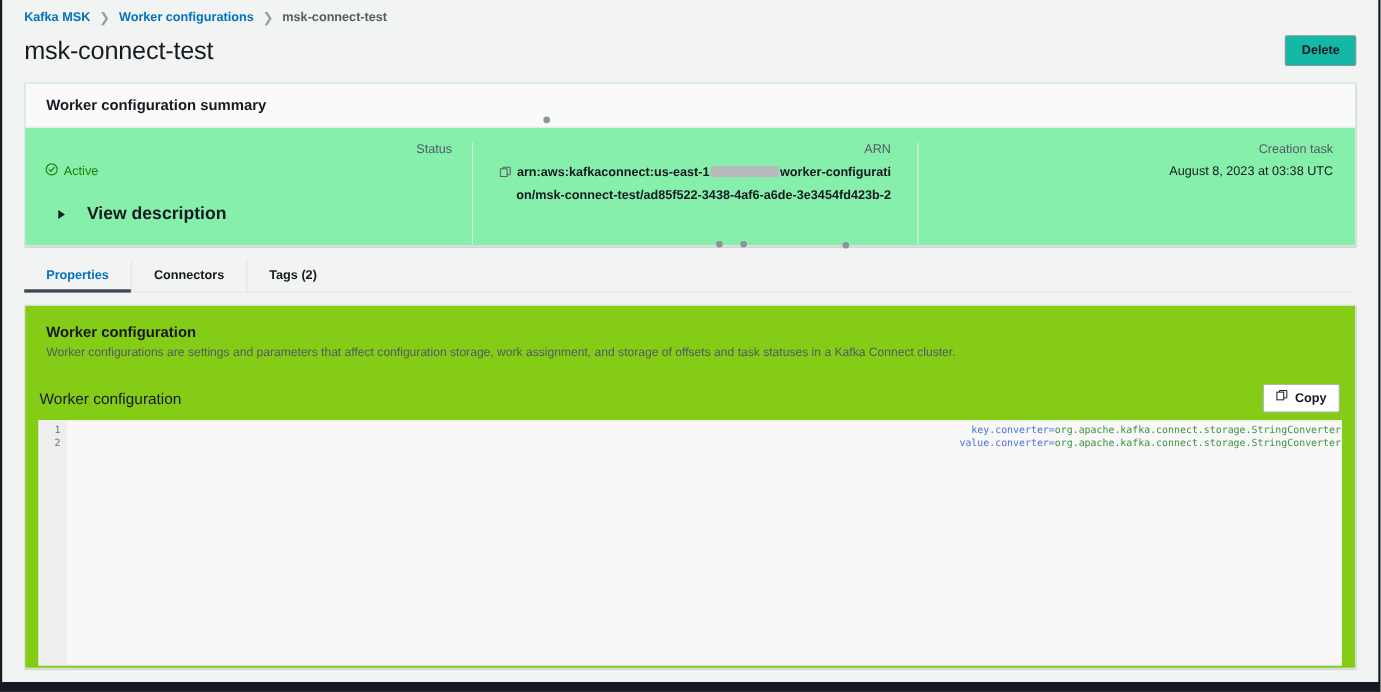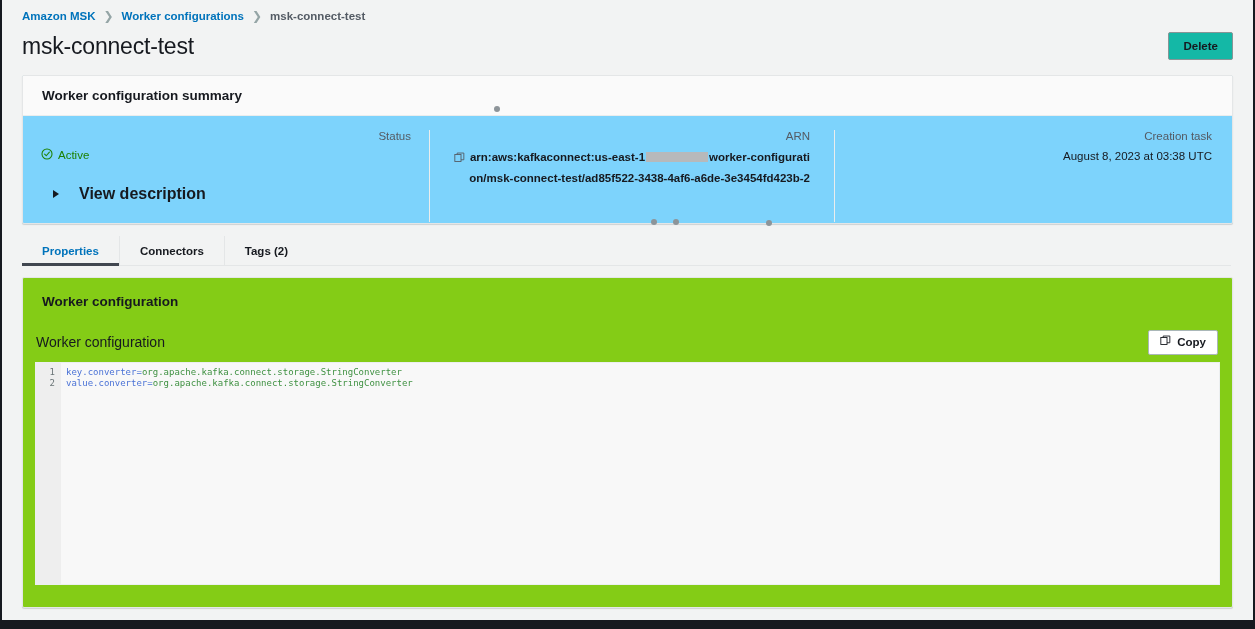--- a/index.html
+++ b/index.html
@@ -71,21 +71,21 @@
     font-family: "Liberation Sans", sans-serif;
     padding: 5px 14px;
     cursor: pointer;
     line-height: 16px;
     white-space: nowrap;
   }
 
   
   .card {
     position: absolute;
-    background: #7dd3fc;
+    background: #86efac;
     border: 1px solid #e4e6e7;
     box-shadow: 0 1px 1px 0 rgba(0,28,36,0.15);
     border-radius: 2px;
   }
   #summary-card {
     left: 22px;
     top: 75px;
     width: 1209px;
     height: 147px;
   }
@@ -291,20 +291,21 @@
   .gutter-num {
     font-family: "DejaVu Sans Mono", monospace;
     font-size: 9px;
     line-height: 11px;
     color: #6b7578;
   }
   .code {
     flex: 1;
     padding: 4px 0 0 5px;
     overflow: hidden;
+    text-align: right;
   }
   .code-line {
     font-family: "DejaVu Sans Mono", monospace;
     font-size: 9px;
     line-height: 11px;
     white-space: pre;
   }
   .tok-key { color: #4a72d6; }
   .tok-eq { color: #4a72d6; }
   .tok-val { color: #3f9142; }
@@ -336,21 +337,21 @@
     position: absolute;
     right: 0; top: 0;
     width: 2px; height: 620px;
     background: #16191f;
   }
 </style>
 </head>
 <body>
 
 <div class="breadcrumb">
-  <a class="crumb-link">Amazon MSK</a>
+  <a class="crumb-link">Kafka MSK</a>
   <span class="crumb-sep">❯</span>
   <a class="crumb-link">Worker configurations</a>
   <span class="crumb-sep">❯</span>
   <span class="crumb-current">msk-connect-test</span>
 </div>
 
 <div class="page-header">
   <div class="page-title">msk-connect-test</div>
   <button class="btn">Delete</button>
 </div>
@@ -407,20 +408,21 @@
 
 <div class="tabs">
   <div class="tab active">Properties</div>
   <div class="tab">Connectors</div>
   <div class="tab">Tags (2)</div>
 </div>
 
 <div class="card" id="content-card">
   <div class="section-head">
     <div class="section-title">Worker configuration</div>
+    <div class="section-desc">Worker configurations are settings and parameters that affect configuration storage, work assignment, and storage of offsets and task statuses in a Kafka Connect cluster.</div>
   </div>
 
   <div class="editor-wrap">
     <div class="editor-bar">
       <span class="editor-label">Worker configuration</span>
       <button class="btn-copy">
         <span>
           <svg width="11" height="11" viewBox="0 0 16 16">
             <rect x="1.2" y="3.6" width="9" height="10.2" fill="none" stroke="#16191f" stroke-width="1.3"></rect>
             <path d="M4.6 3.6 V1.5 H14.3 V11.3 H10.2" fill="none" stroke="#16191f" stroke-width="1.3"></path>

